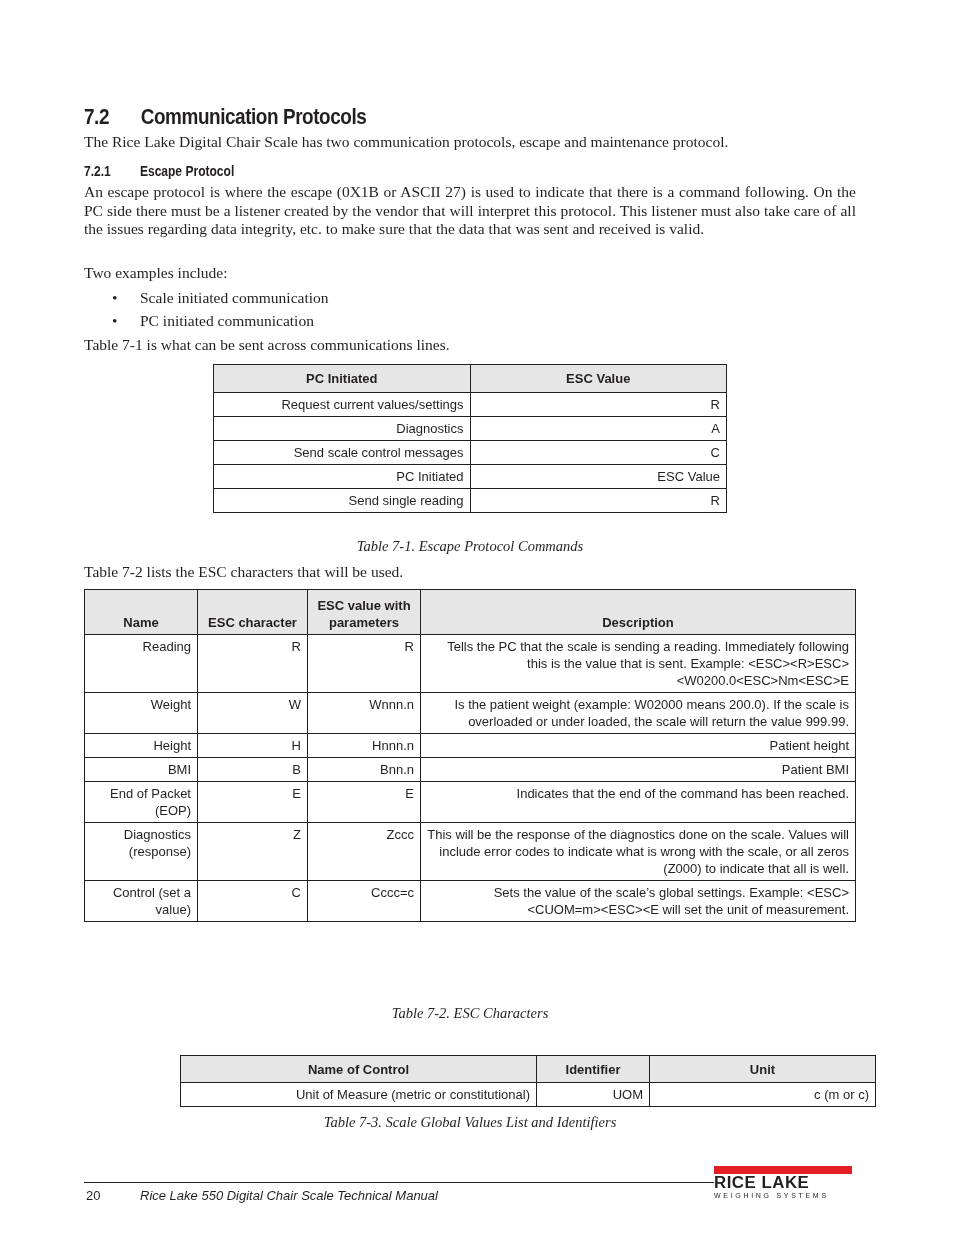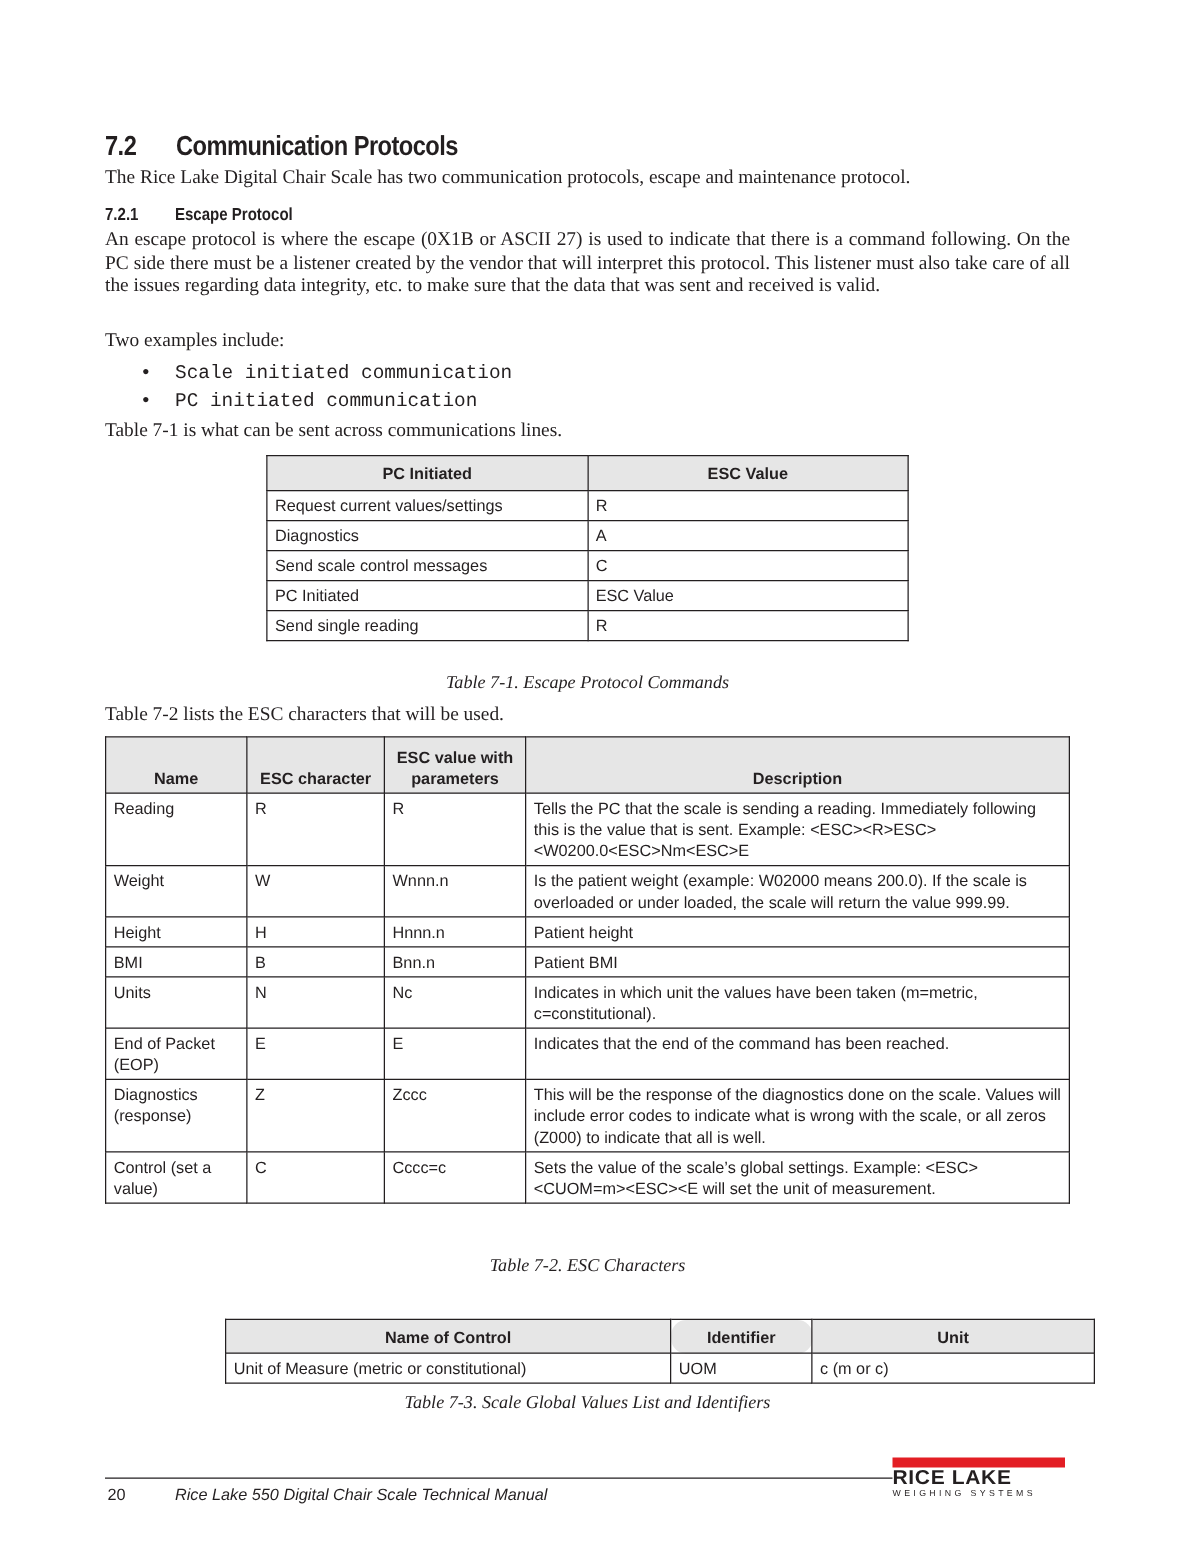--- a/index.html
+++ b/index.html
@@ -2,24 +2,24 @@
 <html><head>
 <meta charset="utf-8">
 <style>
   html, body { margin: 0; padding: 0; background: #ffffff; }
   body { width: 954px; height: 1235px; position: relative; overflow: hidden; color: #231f20; }
   .h2 { position: absolute; left: 84px; top: 104px; font-family: "Liberation Sans", sans-serif; font-weight: bold; font-size: 22px; letter-spacing: -0.5px; transform: scaleX(0.86); transform-origin: left top; }
   .h2 .num { display: inline-block; width: 66px; }
   .h3 { position: absolute; left: 84px; top: 163px; font-family: "Liberation Sans", sans-serif; font-weight: bold; font-size: 14px; transform: scaleX(0.86); transform-origin: left top; }
   .h3 .num { display: inline-block; width: 65px; }
   .para { position: absolute; left: 84px; width: 772px; font-family: "Liberation Serif", serif; font-size: 15.5px; line-height: 18.7px; text-align: justify; }
-  .bullet { position: absolute; left: 112px; font-family: Liberation Mono, monospace; font-size: 15.5px; }
+  .bullet { position: absolute; left: 112px; font-family: Liberation Serif, serif; font-size: 15.5px; }
   .bullet .dot { display: inline-block; width: 28px; }
   table { border-collapse: collapse; position: absolute; font-family: "Liberation Sans", sans-serif; font-size: 13px; color: #231f20; }
-  th, td { border: 1px solid #231f20; padding: 3px 6px; vertical-align: top; text-align: left; font-weight: normal; line-height: 17px; }
+  th, td { border: 1px solid #231f20; padding: 3px 6px; vertical-align: top; text-align: right; font-weight: normal; line-height: 17px; }
   th { background: #e6e6e6; text-align: center; font-weight: bold; font-size: 13px; }
   .t1 { left: 213px; top: 364px; width: 514px; }
   .t1 th { height: 21px; vertical-align: middle; }
   .t1 td { height: 17px; }
   .t2 { left: 84px; top: 589px; width: 772px; }
   .t2 th { vertical-align: bottom; height: 38px; }
   .t3 { left: 180px; top: 1055px; width: 696px; }
   .t3 th { height: 20px; vertical-align: middle; }
   .caption { position: absolute; font-family: "Liberation Serif", serif; font-style: italic; font-size: 14.5px; text-align: center; }
   .footer-line { position: absolute; left: 84px; top: 1182px; width: 630px; height: 1px; background: #231f20; }
@@ -113,26 +113,20 @@
         <td>Hnnn.n</td>
         <td>Patient height</td>
       </tr>
     <tr>
         <td>BMI</td>
         <td>B</td>
         <td>Bnn.n</td>
         <td>Patient BMI</td>
       </tr>
     <tr>
-        <td>Units</td>
-        <td>N</td>
-        <td>Nc</td>
-        <td>Indicates in which unit the values have been taken (m=metric, c=constitutional).</td>
-      </tr>
-    <tr>
         <td>End of Packet (EOP)</td>
         <td>E</td>
         <td>E</td>
         <td>Indicates that the end of the command has been reached.</td>
       </tr>
     <tr>
         <td>Diagnostics (response)</td>
         <td>Z</td>
         <td>Zccc</td>
         <td>This will be the response of the diagnostics done on the scale. Values will include error codes to indicate what is wrong with the scale, or all zeros (Z000) to indicate that all is well.</td>
@@ -144,21 +138,21 @@
         <td>Sets the value of the scale’s global settings. Example: &lt;ESC&gt;&lt;CUOM=m&gt;&lt;ESC&gt;&lt;E will set the unit of measurement.</td>
       </tr>
   </tbody>
 </table>
 <div class="caption" style="left:84px; width:772px; top:1005px;">Table 7-2. ESC Characters</div>
 
 <table class="t3">
   <thead>
     <tr>
       <th style="width:343px;">Name of Control</th>
-      <th style="width:100px;border-radius:12px;">Identifier</th>
+      <th style="width:100px;">Identifier</th>
       <th>Unit</th>
     </tr>
   </thead>
   <tbody>
     <tr>
         <td>Unit of Measure (metric or constitutional)</td>
         <td>UOM</td>
         <td>c (m or c)</td>
       </tr>
   </tbody>

